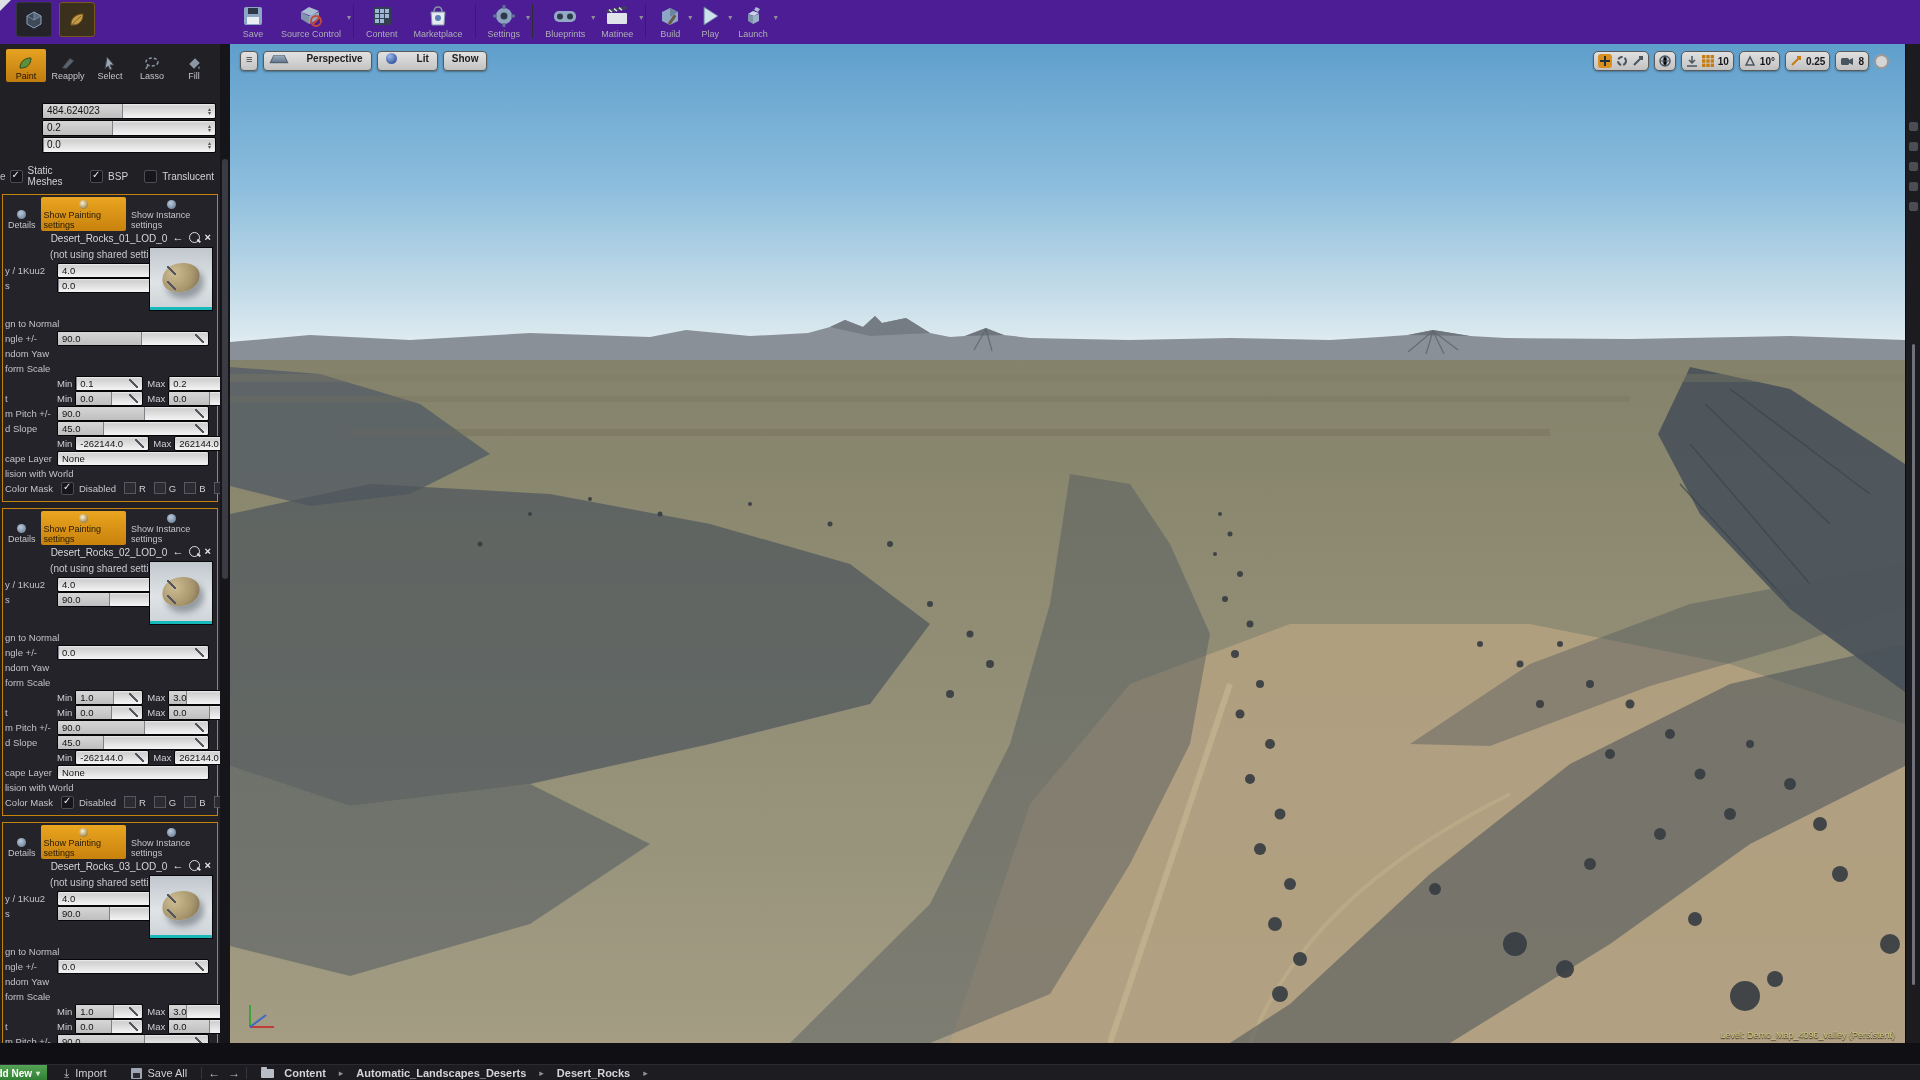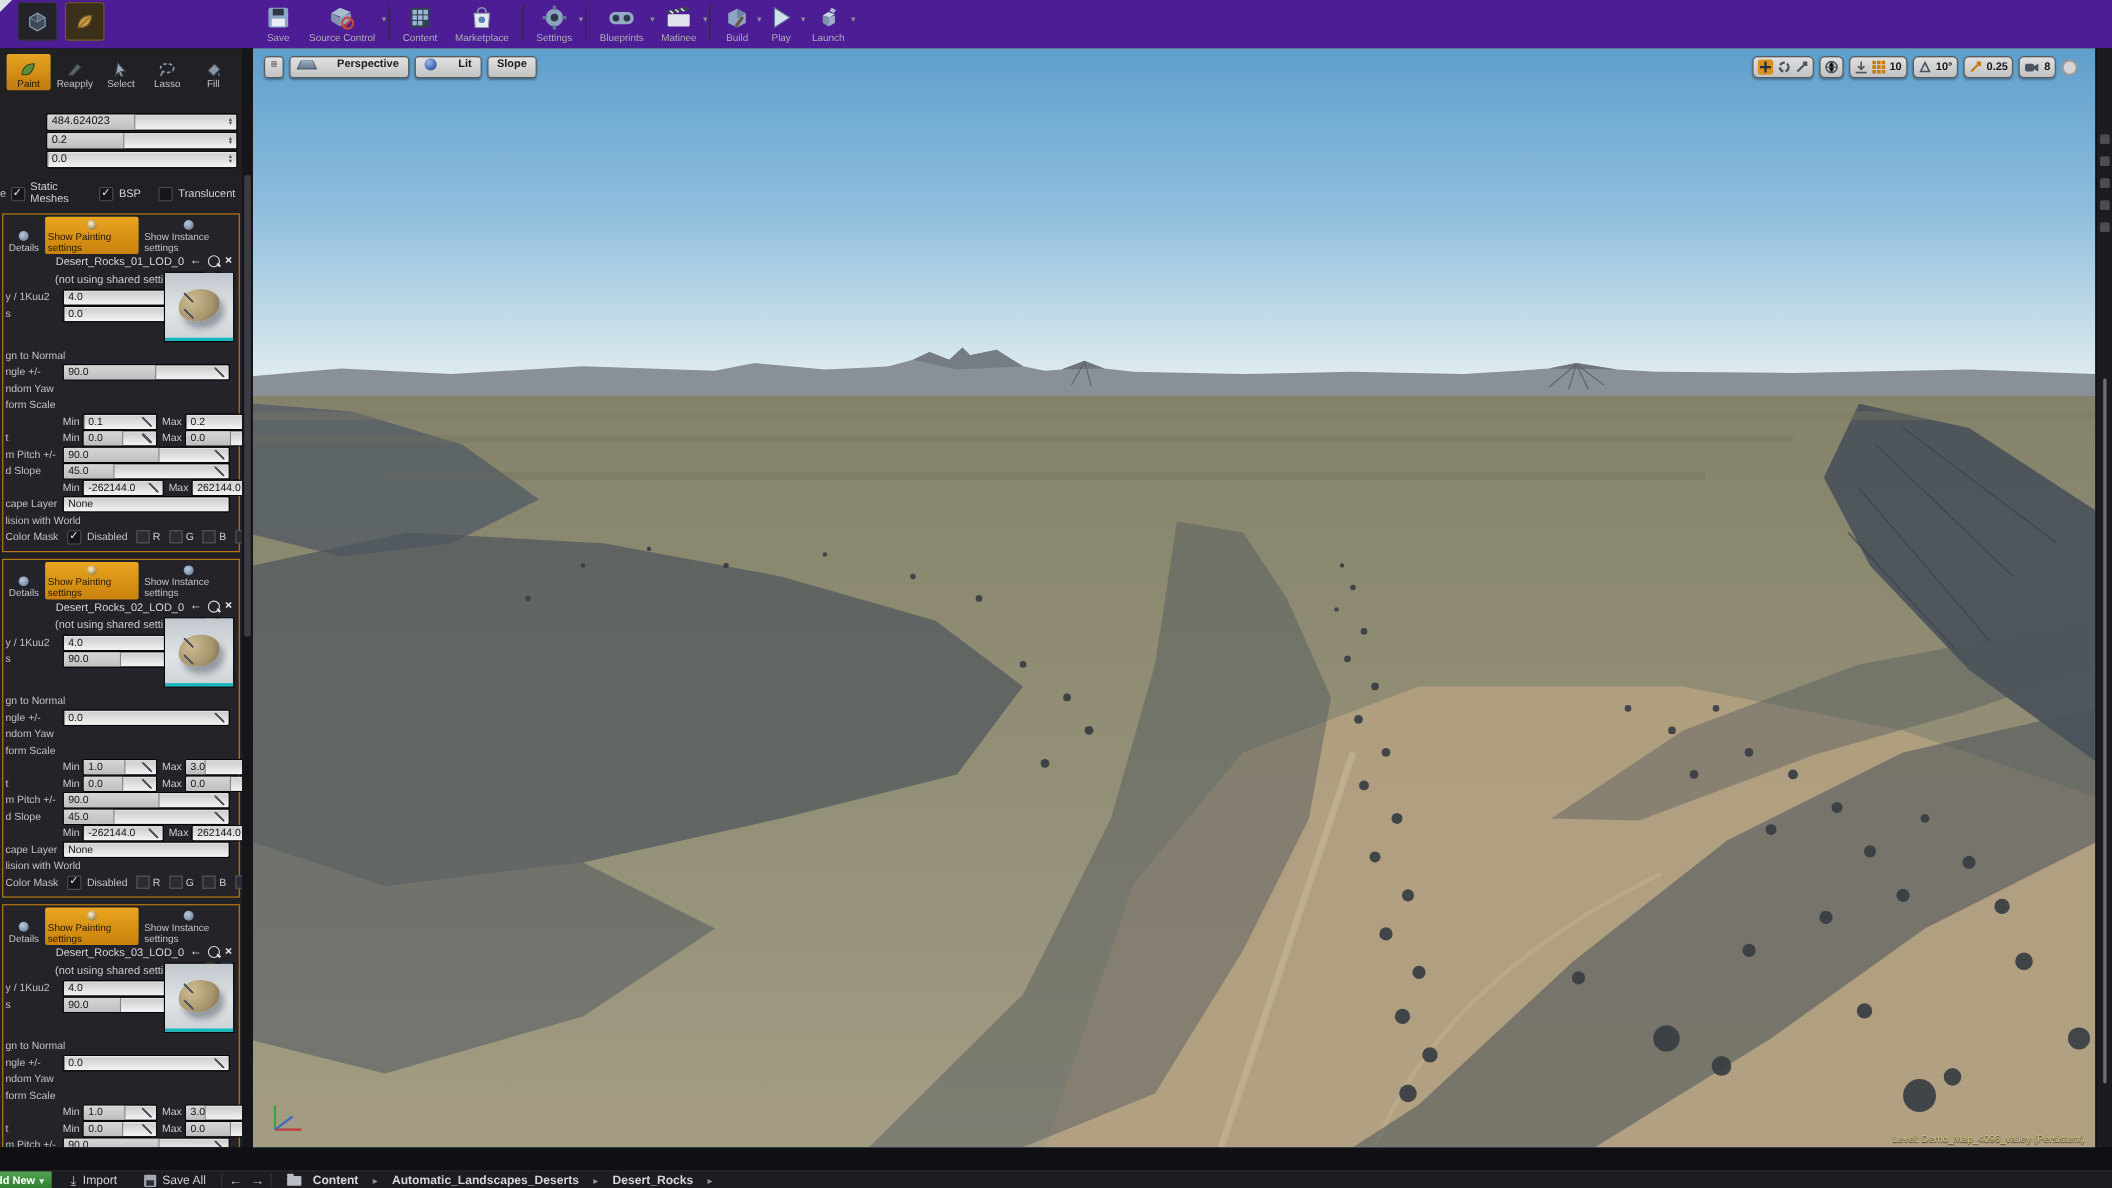--- a/index.html
+++ b/index.html
@@ -871,21 +871,21 @@
         </div>
       <div class="vpbtn">
         <span class="persp-ic"></span>
         <span>Perspective</span>
       </div>
       <div class="vpbtn">
         <span class="lit-ic"></span>
         <span>Lit</span>
       </div>
       <div class="vpbtn">
-        <span>Slope</span>
+        <span>Show</span>
       </div>
     </div>
 
     <div class="vp-tr">
       <div class="vgroup">
         <span class="gsel">
           <svg class="vic" width="12" height="12" viewBox="0 0 12 12">
               <path d="M6 1v10M1 6h10" stroke="#22303c" stroke-width="2"></path>
             </svg>
         </span>

